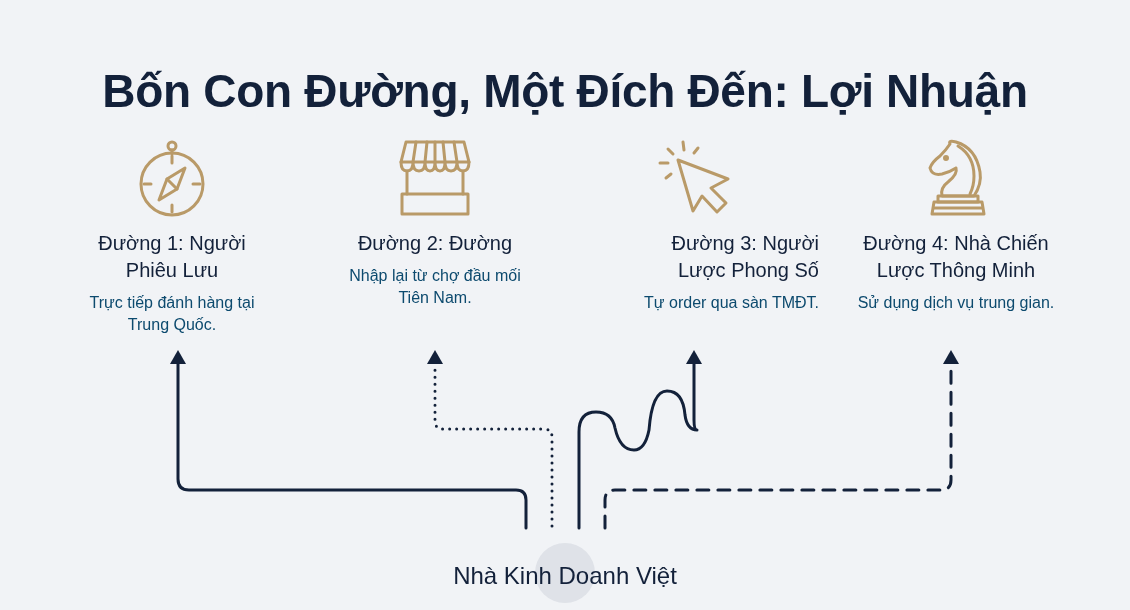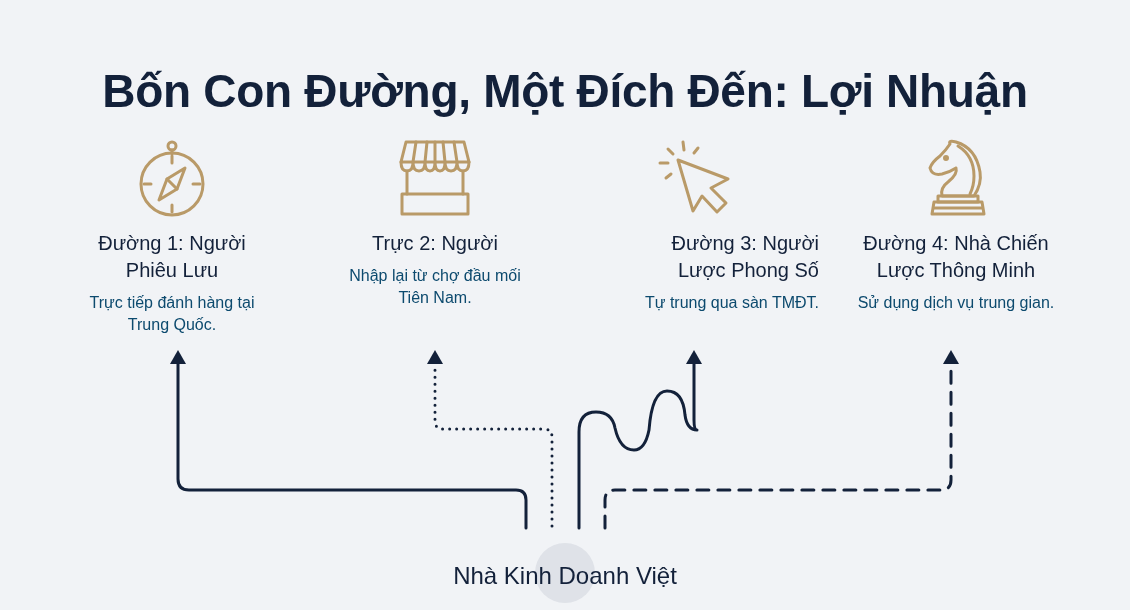--- a/index.html
+++ b/index.html
@@ -71,21 +71,21 @@
     <line x1="30" y1="4" x2="28" y2="24"></line>
     <line x1="38" y1="4" x2="38" y2="24"></line>
     <line x1="46" y1="4" x2="48" y2="24"></line>
     <line x1="57" y1="4" x2="60" y2="24"></line>
     <path d="M4 24 Q4 33 10 33 Q16 33 16 24 Q16 33 22 33 Q28 33 28 24 Q28 33 33 33 Q38 33 38 24 Q38 33 43 33 Q48 33 48 24 Q48 33 54 33 Q60 33 60 24 Q60 33 66 33 Q72 33 72 24"></path>
     <line x1="10" y1="33" x2="10" y2="56"></line>
     <line x1="66" y1="33" x2="66" y2="56"></line>
     <rect x="5" y="56" width="66" height="20"></rect>
   </svg>
   <div class="name">
-    <div>Trực 2: Người</div>
+    <div>Đường 2: Đường</div>
   </div>
   <div class="desc">
     <div>Nhập lại từ chợ đầu mối</div>
     <div>Tiên Nam.</div>
   </div>
 </div>
 
 <div class="path-card" style="left:569px;text-align:right;">
   <svg class="icon" viewBox="0 0 76 80" fill="none" stroke="#b99a68" stroke-width="3" stroke-linecap="round" stroke-linejoin="round">
     <line x1="27" y1="4" x2="28" y2="12"></line>
@@ -93,21 +93,21 @@
     <line x1="42" y1="10" x2="38" y2="15"></line>
     <line x1="4" y1="25" x2="12" y2="25"></line>
     <line x1="10" y1="40" x2="15" y2="36"></line>
     <path d="M22 22 L72 41 L55 50 L70 65 L61 74 L46 58 L37 73 Z"></path>
   </svg>
   <div class="name">
     <div>Đường 3: Người</div>
     <div>Lược Phong Số</div>
   </div>
   <div class="desc">
-    <div>Tự trung qua sàn TMĐT.</div>
+    <div>Tự order qua sàn TMĐT.</div>
   </div>
 </div>
 
 <div class="path-card" style="left:831px;">
   <svg class="icon" viewBox="0 0 76 80" fill="none" stroke="#b99a68" stroke-width="3" stroke-linecap="round" stroke-linejoin="round">
     <path d="M32 6 Q30 2 38 4 Q58 10 62 34 Q64 46 56 58 H24 Q22 50 30 44 Q40 36 38 30 Q32 34 24 36 Q14 38 12 30 Q14 24 22 18 Q28 12 32 6 Z"></path>
     <path d="M40 8 Q56 18 56 38 Q56 48 52 56"></path>
     <circle cx="28" cy="20" r="1.5" fill="#b99a68"></circle>
     <rect x="20" y="58" width="40" height="6"></rect>
     <path d="M16 64 H64 L66 76 H14 Z"></path>

